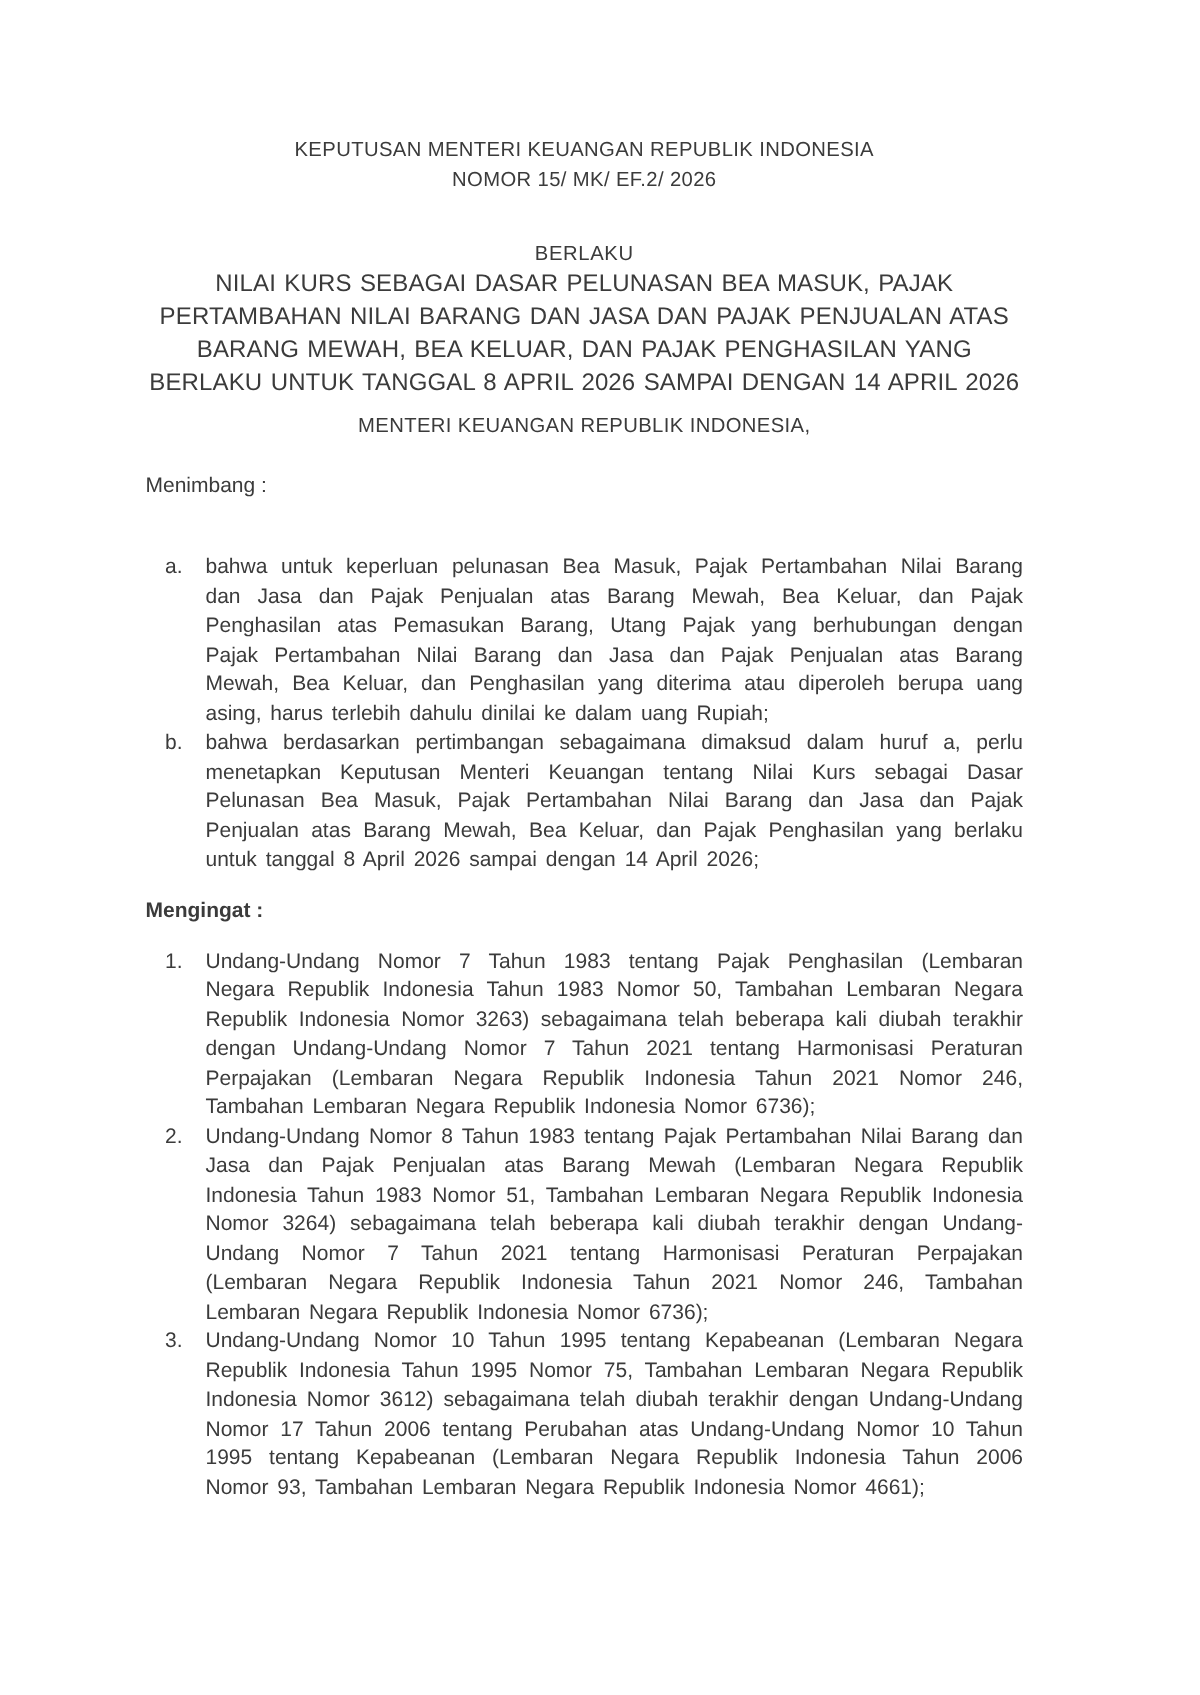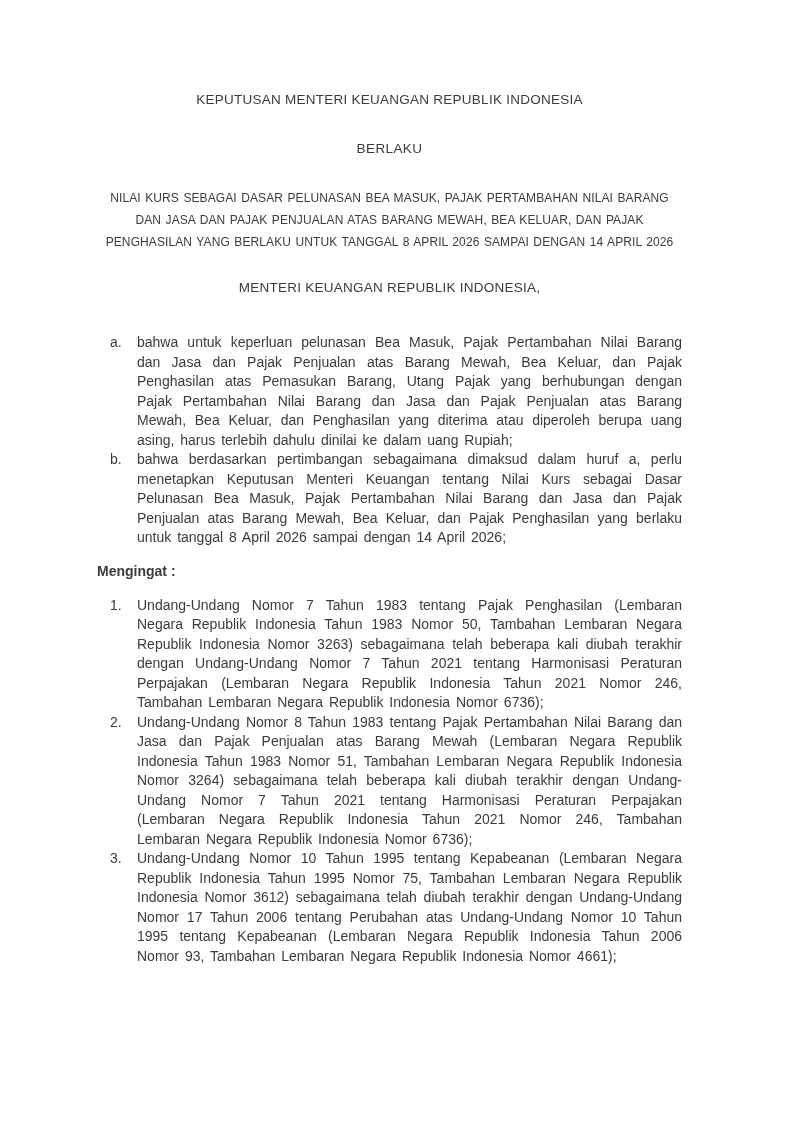--- a/index.html
+++ b/index.html
@@ -29,28 +29,28 @@
     line-height: 20px;
     letter-spacing: 0.25px;
   }
   .tentang {
     margin-top: 29px;
     font-size: 13.5px;
     line-height: 20px;
     letter-spacing: 0.4px;
   }
   .subject {
-    margin-top: 28px;
-    font-size: 12px;
+    margin-top: 0;
+    font-size: 16px;
     line-height: 22px;
     letter-spacing: 0.1px;
     word-spacing: 1px;
   }
   .issuer {
-    margin-top: 25px;
+    margin-top: 7px;
     font-size: 13.5px;
     line-height: 20px;
     letter-spacing: 0.25px;
   }
   .section-label {
     margin-top: 19px;
     font-size: 14px;
     line-height: 20px;
   }
   .mengingat-label {
@@ -79,28 +79,30 @@
     word-spacing: 2px;
   }
 </style>
 </head>
 <body>
 
 <div class="page">
 
   <div class="head center">
     <div>KEPUTUSAN MENTERI KEUANGAN REPUBLIK INDONESIA</div>
+    <div>NOMOR 15/ MK/ EF.2/ 2026</div>
   </div>
 
   <div class="tentang center">BERLAKU</div>
 
   <div class="subject center">NILAI KURS SEBAGAI DASAR PELUNASAN BEA MASUK, PAJAK PERTAMBAHAN NILAI BARANG DAN JASA DAN PAJAK PENJUALAN ATAS BARANG MEWAH, BEA KELUAR, DAN PAJAK PENGHASILAN YANG BERLAKU UNTUK TANGGAL 8 APRIL 2026 SAMPAI DENGAN 14 APRIL 2026</div>
 
   <div class="issuer center">MENTERI KEUANGAN REPUBLIK INDONESIA,</div>
 
+  <div class="section-label">Menimbang :</div>
 
   <div class="doc-list menimbang-list">
       <div class="doc-li">
         <span class="doc-li-marker">a.</span>
         <span class="doc-li-text">bahwa untuk keperluan pelunasan Bea Masuk, Pajak Pertambahan Nilai Barang dan Jasa dan Pajak Penjualan atas Barang Mewah, Bea Keluar, dan Pajak Penghasilan atas Pemasukan Barang, Utang Pajak yang berhubungan dengan Pajak Pertambahan Nilai Barang dan Jasa dan Pajak Penjualan atas Barang Mewah, Bea Keluar, dan Penghasilan yang diterima atau diperoleh berupa uang asing, harus terlebih dahulu dinilai ke dalam uang Rupiah;</span>
       </div>
       <div class="doc-li">
         <span class="doc-li-marker">b.</span>
         <span class="doc-li-text">bahwa berdasarkan pertimbangan sebagaimana dimaksud dalam huruf a, perlu menetapkan Keputusan Menteri Keuangan tentang Nilai Kurs sebagai Dasar Pelunasan Bea Masuk, Pajak Pertambahan Nilai Barang dan Jasa dan Pajak Penjualan atas Barang Mewah, Bea Keluar, dan Pajak Penghasilan yang berlaku untuk tanggal 8 April 2026 sampai dengan 14 April 2026;</span>
       </div>

